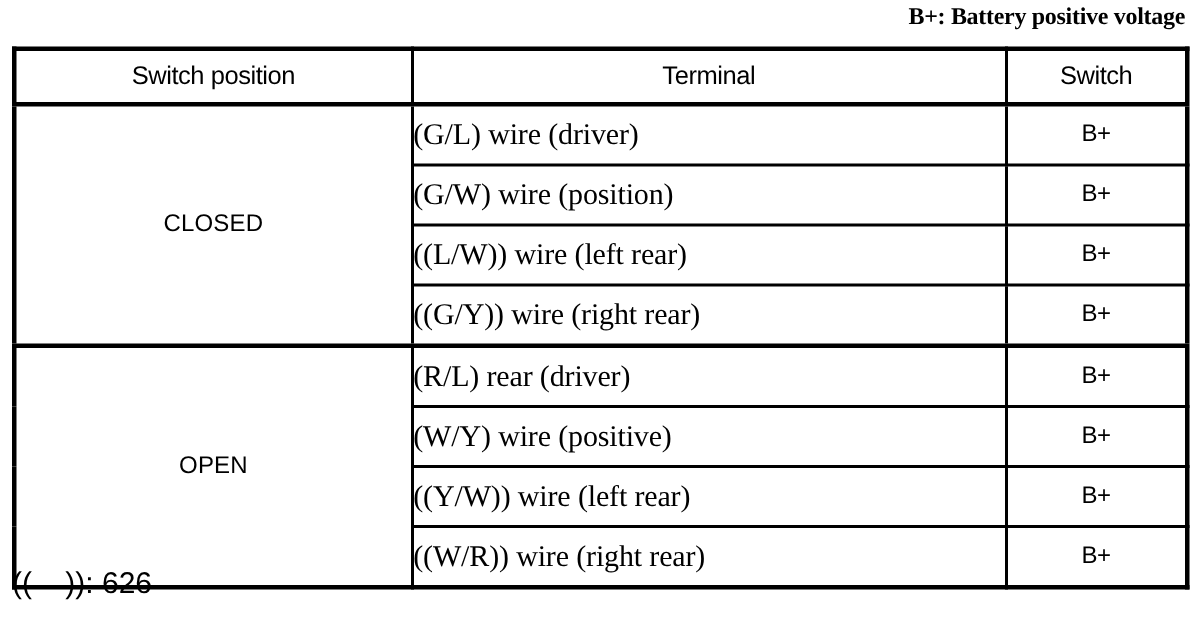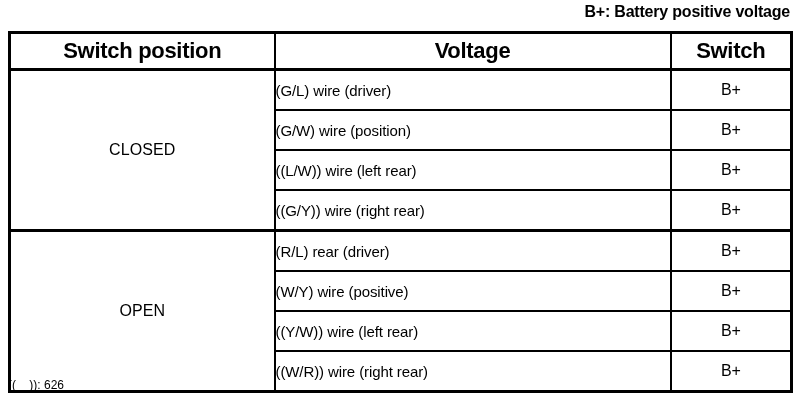--- a/index.html
+++ b/index.html
@@ -21,20 +21,21 @@
   .caption-row {
     position: absolute;
     top: 2px;
     left: 0;
     width: 790px;
     text-align: right;
     font-size: 16px;
     font-weight: bold;
     letter-spacing: -0.2px;
     line-height: 20px;
+    font-family: Liberation Serif, serif;
   }
 
   
   .table-wrap {
     position: absolute;
     left: 8px;
     top: 31px;
     width: 782px;
   }
   table.spec {
@@ -52,55 +53,56 @@
     border: 3px solid #000;
   }
 
   col.c-switch  { width: 265px; }
   col.c-term    { width: 396px; }
   col.c-volt    { width: 121px; }
 
   th.hdr {
     height: 34px;
     text-align: center;
-    font-size: 22px;
-    font-weight: bold;
+    font-size: 17px;
+    font-weight: normal;
     letter-spacing: -0.3px;
   }
 
   td.switch-cell {
     font-size: 16px;
     text-align: center;
     padding-left: 22px;
     letter-spacing: 0.1px;
     border-top: 3px solid #000;
     border-bottom: 3px solid #000;
   }
   td.term-cell {
     height: 38px;
-    font-size: 15px;
+    font-size: 20px;
     text-align: left;
     padding-left: 15px;
     letter-spacing: -0.1px;
+    font-family: Liberation Serif, serif;
   }
   td.volt-cell {
     font-size: 16px;
     text-align: center;
     letter-spacing: -0.2px;
   }
 
   
   tr.group-start td { border-top: 3px solid #000; }
 
   
   .footnote {
     position: absolute;
     left: 8px;
     top: 378px;
-    font-size: 12px;
+    font-size: 20px;
     letter-spacing: 0px;
     white-space: pre;
   }
 </style>
 </head>
 <body>
 
 <div class="caption-row">
   <span>B+: Battery positive voltage</span>
 </div>
@@ -108,21 +110,21 @@
 <div class="table-wrap">
   <table class="spec">
     <colgroup>
       <col class="c-switch">
       <col class="c-term">
       <col class="c-volt">
     </colgroup>
     <thead>
       <tr>
         <th class="hdr">Switch position</th>
-        <th class="hdr">Voltage</th>
+        <th class="hdr">Terminal</th>
         <th class="hdr">Switch</th>
       </tr>
     </thead>
     <tbody>
 
       <tr class="group-start">
         <td class="switch-cell" rowspan="4">CLOSED</td>
         <td class="term-cell">(G/L) wire (driver)</td>
         <td class="volt-cell">B+</td>
       </tr>

